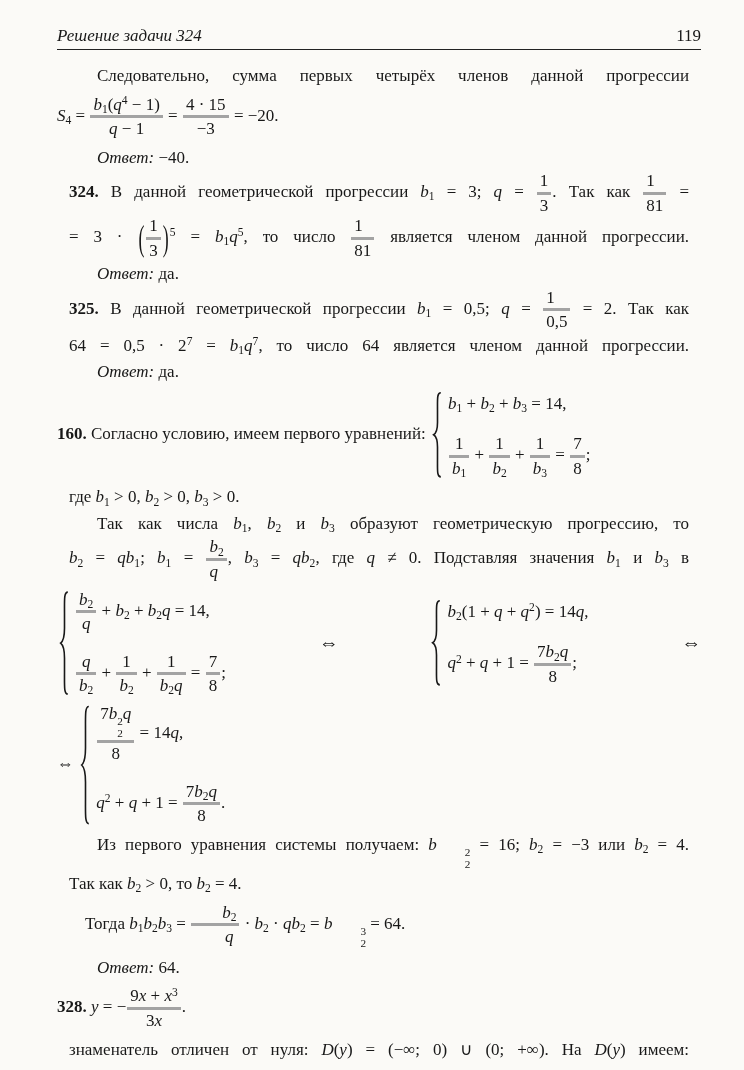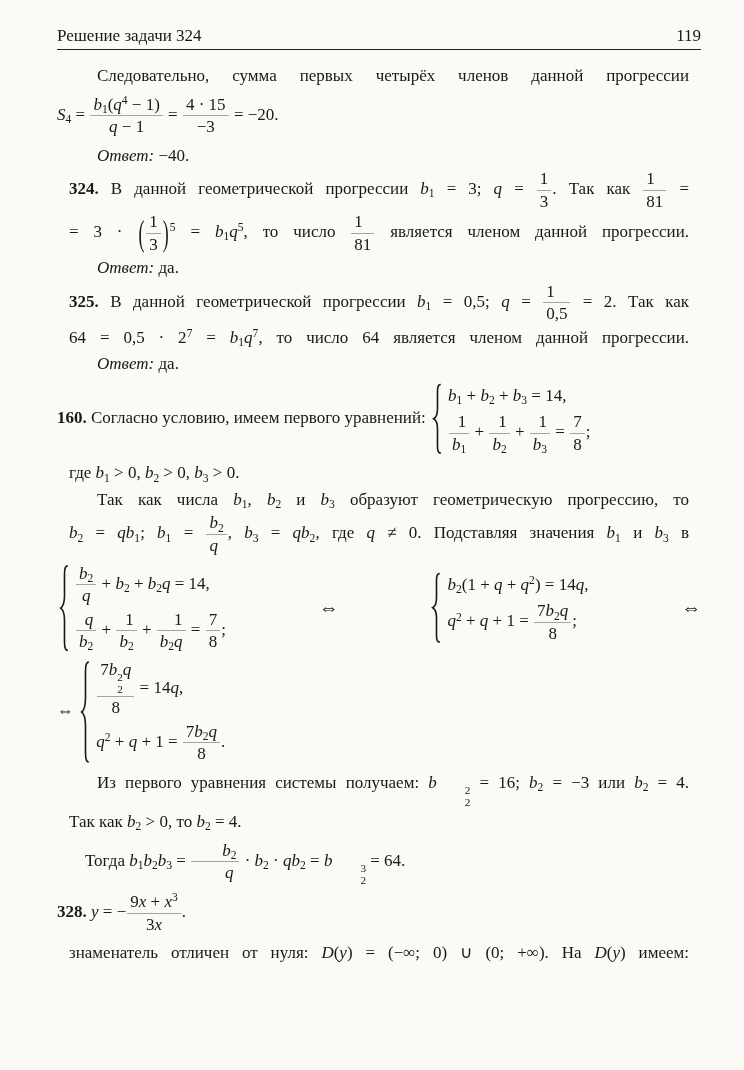--- a/index.html
+++ b/index.html
@@ -5,40 +5,40 @@
   html,body{margin:0;padding:0;}
   body{
     width:744px;height:1070px;box-sizing:border-box;
     padding:26px 43px 14px 57px;
     font-family:"Liberation Serif", serif;
     font-size:17px;color:#181818;background:#fbfaf7;
     overflow:hidden;
   }
   .hdr{display:flex;justify-content:space-between;align-items:baseline;
        border-bottom:1.5px solid #222;padding-bottom:3px;margin-bottom:13px;}
-  .hdr .ttl{}
+  .hdr .ttl{font-style:italic;}
   .line{line-height:1.5;margin:1px 12px;}
   .ind{text-indent:28px;}
   .jst{text-align:justify;text-align-last:justify;}
   .disp{margin:6px 0;}
   .flexline{display:flex;align-items:center;justify-content:space-between;margin:8px 0;}
   .flexline > span[data-name="text-run"]{font-size:1.15em;}
   .it{font-style:italic;}
   .bd{font-weight:700;}
   .sb{font-size:0.68em;position:relative;top:0.28em;}
   .sp2{font-size:0.68em;position:relative;top:-0.5em;}
   .frac{display:inline-block;vertical-align:middle;text-align:center;line-height:1.15;margin:0 1px;}
-  .frac .num{display:block;border-bottom:1px solid #a3a3a3;padding:0 3px 1px;text-align:right;}
+  .frac .num{display:block;border-bottom:3px solid #a3a3a3;padding:0 3px 1px;}
   .frac .den{display:block;padding:1px 3px 0;}
   .ss{display:inline-flex;flex-direction:column;align-items:flex-start;
       font-size:0.66em;line-height:1.08;vertical-align:-0.55em;font-style:normal;}
   .bigp{display:inline-block;transform:scaleY(2.05);font-size:1.05em;vertical-align:middle;padding:0 1px;}
   .sys{display:inline-flex;align-items:center;vertical-align:middle;margin:0 2px;}
   .sys .brace{align-self:stretch;width:11px;margin-right:5px;}
-  .sys .rows{display:inline-flex;flex-direction:column;gap:4px;}
+  .sys .rows{display:inline-flex;flex-direction:column;gap:18px;}
   .sys .row{white-space:nowrap;}
 </style>
 </head>
 <body>
 
 <header class="hdr" data-name="page-header">
   <span class="ttl" data-name="running-head-title">Решение задачи 324</span>
   <span class="pg" data-name="page-number">119</span>
 </header>
 
@@ -100,15 +100,16 @@
       </span></div>
     <div class="line ind jst" data-name="text-line"><span data-name="text-run">Из первого уравнения системы получаем: </span><span class="it" data-name="math-var">b</span><span class="ss" data-name="sup-sub-stack">
         <span data-name="superscript">2</span>
         <span data-name="subscript">2</span>
       </span><span data-name="text-run"> = 16; </span><span class="it" data-name="math-var">b</span><span class="sb" data-name="subscript">2</span><span data-name="text-run"> = −3 или </span><span class="it" data-name="math-var">b</span><span class="sb" data-name="subscript">2</span><span data-name="text-run"> = 4.</span></div>
     <div class="line" data-name="text-line"><span data-name="text-run">Так как </span><span class="it" data-name="math-var">b</span><span class="sb" data-name="subscript">2</span><span data-name="text-run"> &gt; 0, то </span><span class="it" data-name="math-var">b</span><span class="sb" data-name="subscript">2</span><span data-name="text-run"> = 4.</span></div>
     <div class="line ind disp" data-name="text-line"><span data-name="text-run">Тогда </span><span class="it" data-name="math-var">b</span><span class="sb" data-name="subscript">1</span><span class="it" data-name="math-var">b</span><span class="sb" data-name="subscript">2</span><span class="it" data-name="math-var">b</span><span class="sb" data-name="subscript">3</span><span data-name="text-run"> = </span><span class="frac" data-name="fraction"><span class="num" data-name="fraction-numerator"><span class="it" data-name="math-var">b</span><span class="sb" data-name="subscript">2</span></span><span class="den" data-name="fraction-denominator"><span class="it" data-name="math-var">q</span></span></span><span data-name="text-run"> · </span><span class="it" data-name="math-var">b</span><span class="sb" data-name="subscript">2</span><span data-name="text-run"> · </span><span class="it" data-name="math-var">qb</span><span class="sb" data-name="subscript">2</span><span data-name="text-run"> = </span><span class="it" data-name="math-var">b</span><span class="ss" data-name="sup-sub-stack">
         <span data-name="superscript">3</span>
         <span data-name="subscript">2</span>
       </span><span data-name="text-run"> = 64.</span></div>
+    <div class="line ind" data-name="text-line"><span class="it" data-name="math-var">Ответ:</span><span data-name="text-run">  64.</span></div>
     <div class="line disp" data-name="text-line"><span class="bd" data-name="bold-text">328.</span><span data-name="text-run"> </span><span class="it" data-name="math-var">y</span><span data-name="text-run"> = −</span><span class="frac" data-name="fraction"><span class="num" data-name="fraction-numerator"><span data-name="text-run">9</span><span class="it" data-name="math-var">x</span><span data-name="text-run"> + </span><span class="it" data-name="math-var">x</span><span class="sp2" data-name="superscript">3</span></span><span class="den" data-name="fraction-denominator"><span data-name="text-run">3</span><span class="it" data-name="math-var">x</span></span></span><span data-name="text-run">.</span></div>
     <div class="line jst" data-name="text-line"><span data-name="text-run">знаменатель отличен от нуля: </span><span class="it" data-name="math-var">D</span><span data-name="text-run">(</span><span class="it" data-name="math-var">y</span><span data-name="text-run">) = (−∞; 0) ∪ (0; +∞). На </span><span class="it" data-name="math-var">D</span><span data-name="text-run">(</span><span class="it" data-name="math-var">y</span><span data-name="text-run">) имеем:</span></div>
   </main>
 
 </body></html>

